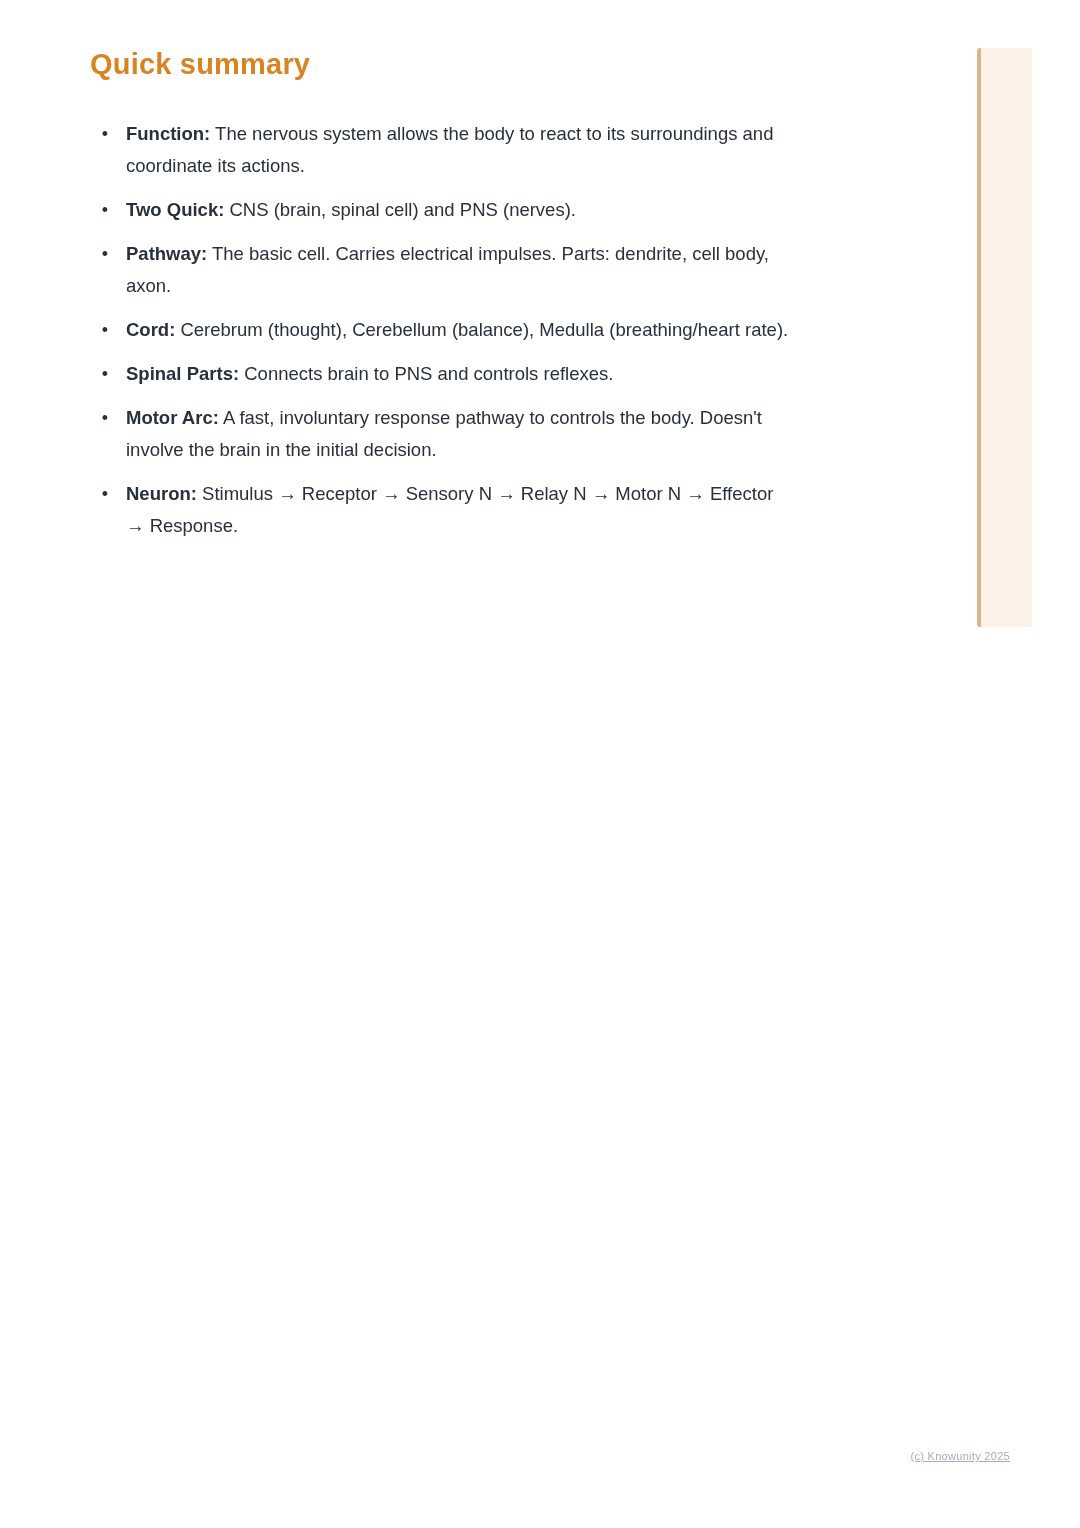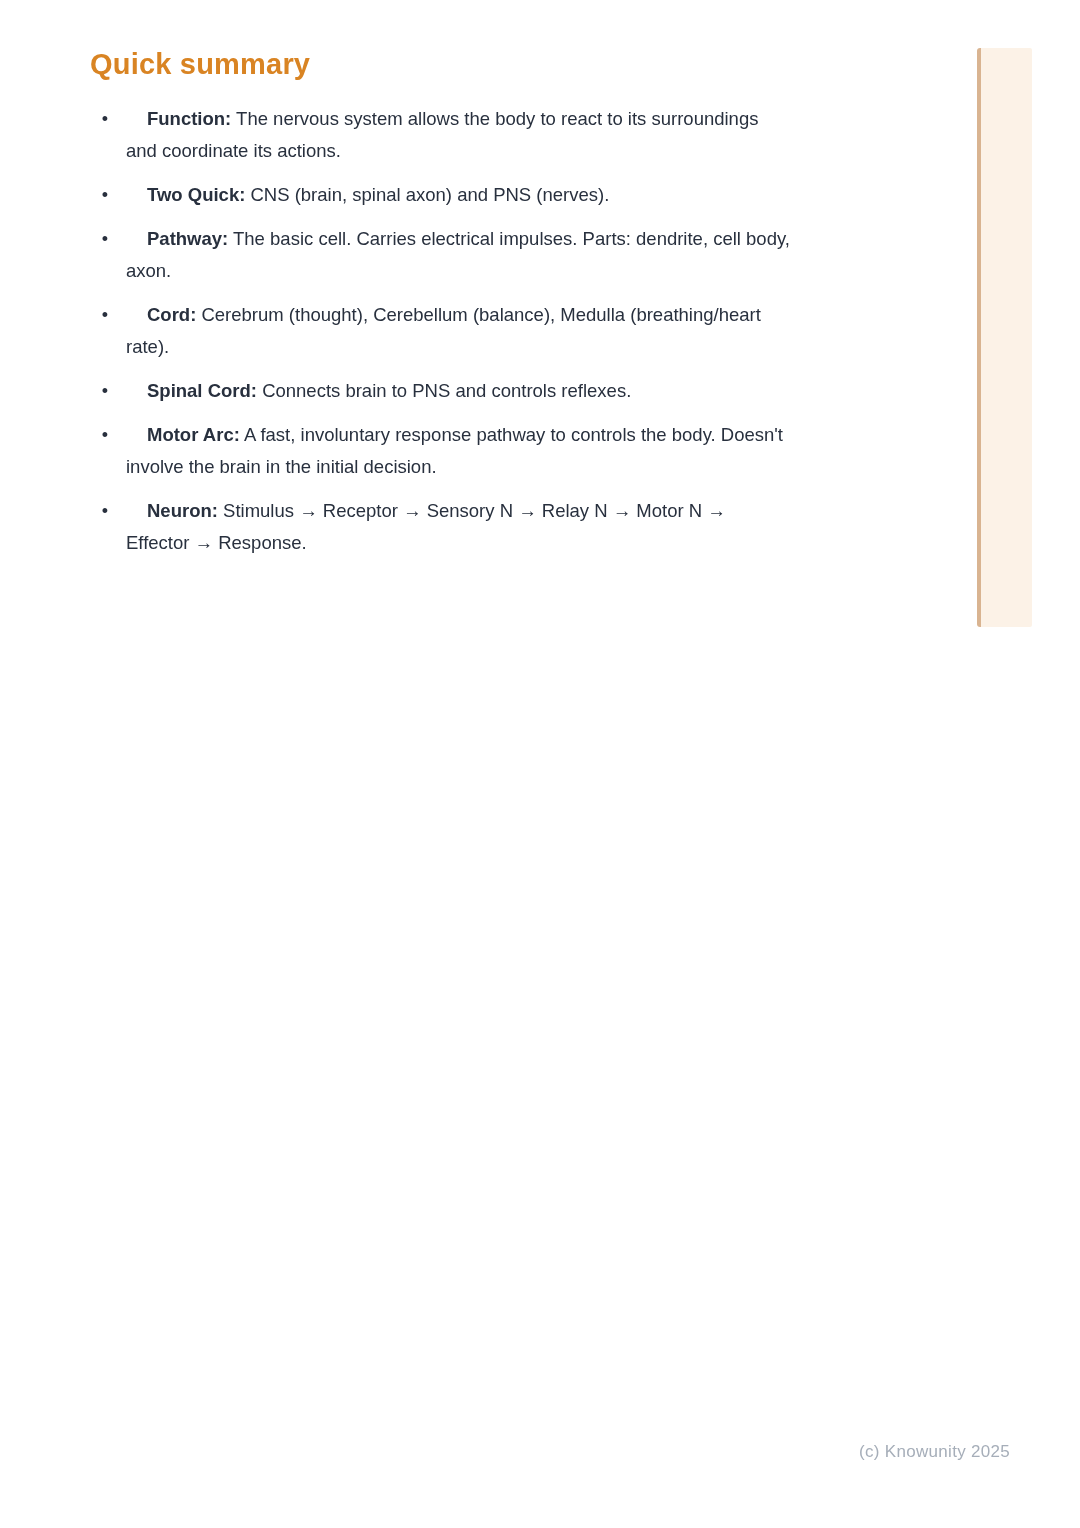--- a/index.html
+++ b/index.html
@@ -22,21 +22,21 @@
     left: 90px;
     top: 46px;
     width: 700px;
   }
   h1.doc-title {
     color: var(--heading, #D98423);
     font-size: 29px;
     font-weight: 700;
     line-height: 36px;
     letter-spacing: 0.2px;
-    margin-bottom: 21px;
+    margin-bottom: 36px;
   }
   ul.summary-list {
     list-style: none;
     width: 700px;
   }
   ul.summary-list li {
     display: flex;
     align-items: flex-start;
     margin-bottom: 12px;
     color: var(--body-text, #28303E);
@@ -52,75 +52,75 @@
     color: var(--body-text, #28303E);
     text-align: center;
     user-select: none;
   }
   .item-text-block {
     flex: 1 1 auto;
     max-width: 664px;
   }
   .item-label {
     font-weight: 700;
-    margin-left: 21px;
   }
   .page-edge-strip {
     position: absolute;
     left: 977px;
     top: 48px;
     width: 55px;
     height: 579px;
     background: var(--page-edge-fill, #FCF2E7);
     border-left: 4px solid var(--page-edge-border, #D9B491);
     border-radius: 3px 2px 2px 3px;
   }
   .footer-credit {
     position: absolute;
     right: 70px;
     bottom: 66px;
-    font-size: 17px;
+    font-size: 11px;
     letter-spacing: 0.3px;
     color: var(--footer-text, #A6AEB9);
+    text-decoration: underline;
   }
 </style>
 </head>
 <body>
 
 <div class="page">
 
   <div class="content">
 
     <h1 class="doc-title">Quick summary</h1>
 
     <ul class="summary-list">
 
       <li>
         <span class="bullet">•</span>
         <span class="item-text-block"><span class="item-label">Function:</span> <span>The nervous system allows the body to react to its surroundings and coordinate its actions.</span></span>
       </li>
 
       <li>
         <span class="bullet">•</span>
-        <span class="item-text-block"><span class="item-label">Two Quick:</span> <span>CNS (brain, spinal axon) and PNS (nerves).</span></span>
+        <span class="item-text-block"><span class="item-label">Two Quick:</span> <span>CNS (brain, spinal cell) and PNS (nerves).</span></span>
       </li>
 
       <li>
         <span class="bullet">•</span>
         <span class="item-text-block"><span class="item-label">Pathway:</span> <span>The basic cell. Carries electrical impulses. Parts: dendrite, cell body, axon.</span></span>
       </li>
 
       <li>
         <span class="bullet">•</span>
         <span class="item-text-block"><span class="item-label">Cord:</span> <span>Cerebrum (thought), Cerebellum (balance), Medulla (breathing/heart rate).</span></span>
       </li>
 
       <li>
         <span class="bullet">•</span>
-        <span class="item-text-block"><span class="item-label">Spinal Cord:</span> <span>Connects brain to PNS and controls reflexes.</span></span>
+        <span class="item-text-block"><span class="item-label">Spinal Parts:</span> <span>Connects brain to PNS and controls reflexes.</span></span>
       </li>
 
       <li>
         <span class="bullet">•</span>
         <span class="item-text-block"><span class="item-label">Motor Arc:</span> <span>A fast, involuntary response pathway to controls the body. Doesn't involve the brain in the initial decision.</span></span>
       </li>
 
       <li>
         <span class="bullet">•</span>
         <span class="item-text-block"><span class="item-label">Neuron:</span> <span>Stimulus → Receptor → Sensory N → Relay N → Motor N → Effector → Response.</span></span>

